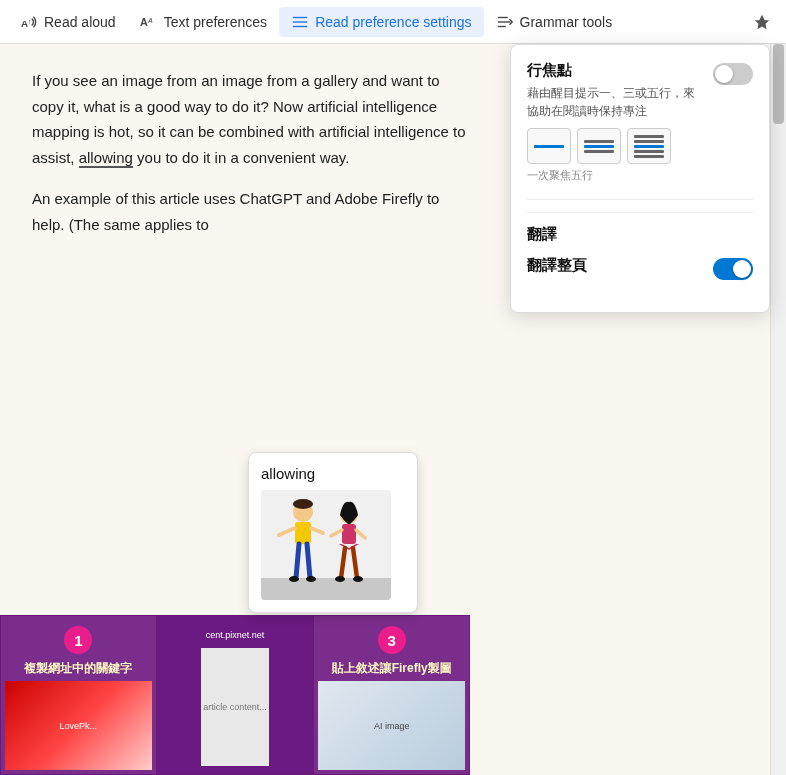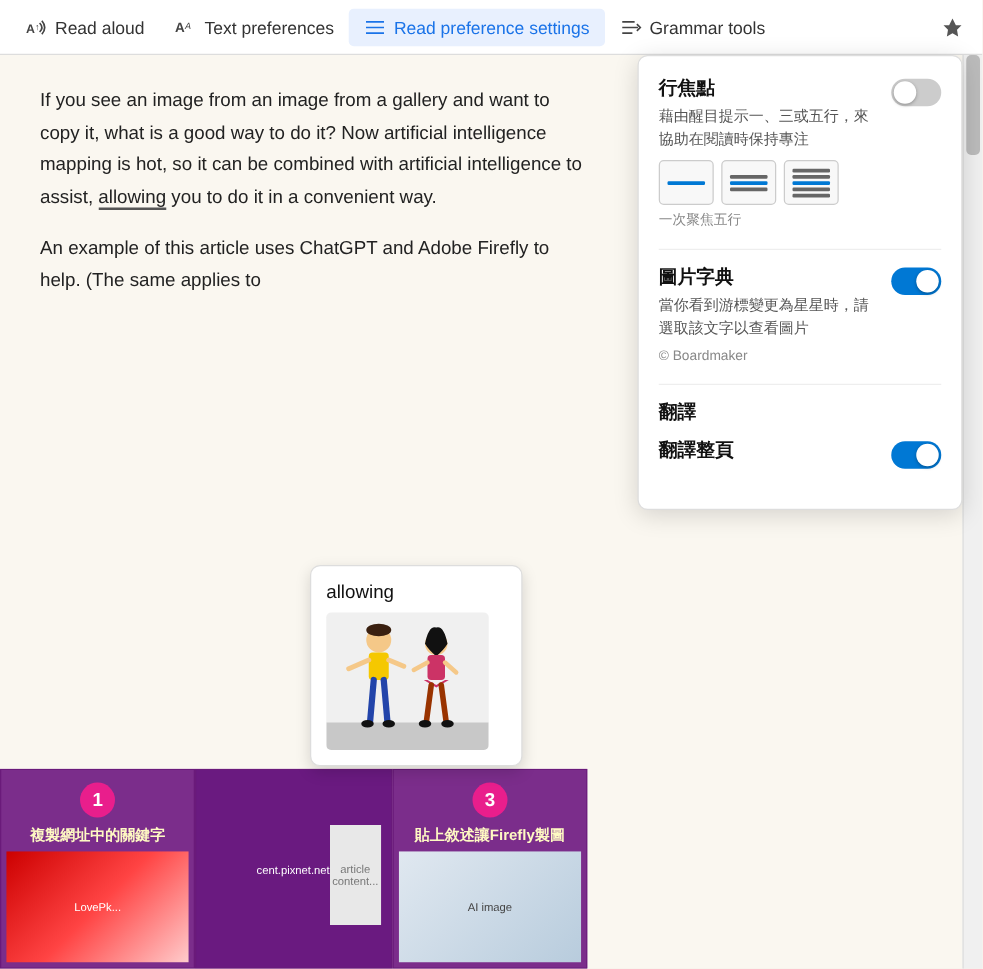--- a/index.html
+++ b/index.html
@@ -389,21 +389,21 @@
       <div class="strip-item">
         <div class="number-badge">1</div>
         <div class="label">複製網址中的關鍵字</div>
         <div class="strip-inner">
           <div class="strip-inner-content" style="background: linear-gradient(135deg, #cc0000 0%, #ff4444 50%, #ffcccc 100%); font-size:9px; color:#fff; padding:4px; text-align:center;">
             <span>LovePk...</span>
           </div>
         </div>
       </div>
       <div class="strip-item" style="background:#6a1a80;">
-        <div style="flex:1; display:flex; flex-direction:row; align-items:center; justify-content:center; padding:4px;margin-left:40px;">
+        <div style="flex:1; display:flex; flex-direction:column; align-items:center; justify-content:center; padding:4px;">
           <div style="font-size:9px; color:white; text-align:center; margin-bottom:4px;">cent.pixnet.net</div>
           <div class="strip-inner" style="height:80px;">
             <div class="strip-inner-content" style="background:#e8e8e8; font-size:9px; color:#777; padding:2px; text-align:center;">
               article content...
             </div>
           </div>
         </div>
       </div>
       <div class="strip-item">
         <div class="number-badge">3</div>
@@ -493,30 +493,20 @@
         <div class="focus-line-bar" style="background:#0078d4;"></div>
         <div class="focus-line-bar"></div>
         <div class="focus-line-bar"></div>
       </button>
     </div>
     <div class="settings-section-sub">一次聚焦五行</div>
   </div>
 
   <div class="divider"></div>
 
-  <div class="settings-section">
-    <div class="toggle-row">
-      <div class="toggle-info">
-        <div class="settings-section-title">圖片字典</div>
-        <div class="settings-section-desc">當你看到游標變更為星星時，請選取該文字以查看圖片</div>
-        <div class="settings-copyright">© Boardmaker</div>
-      </div>
-      <div class="toggle-switch on"></div>
-    </div>
-  </div>
 
   <div class="divider"></div>
 
   <div class="settings-section">
     <div class="settings-section-title">翻譯</div>
 
     <div style="height:8px;"></div>
 
 
     <div class="toggle-row">

